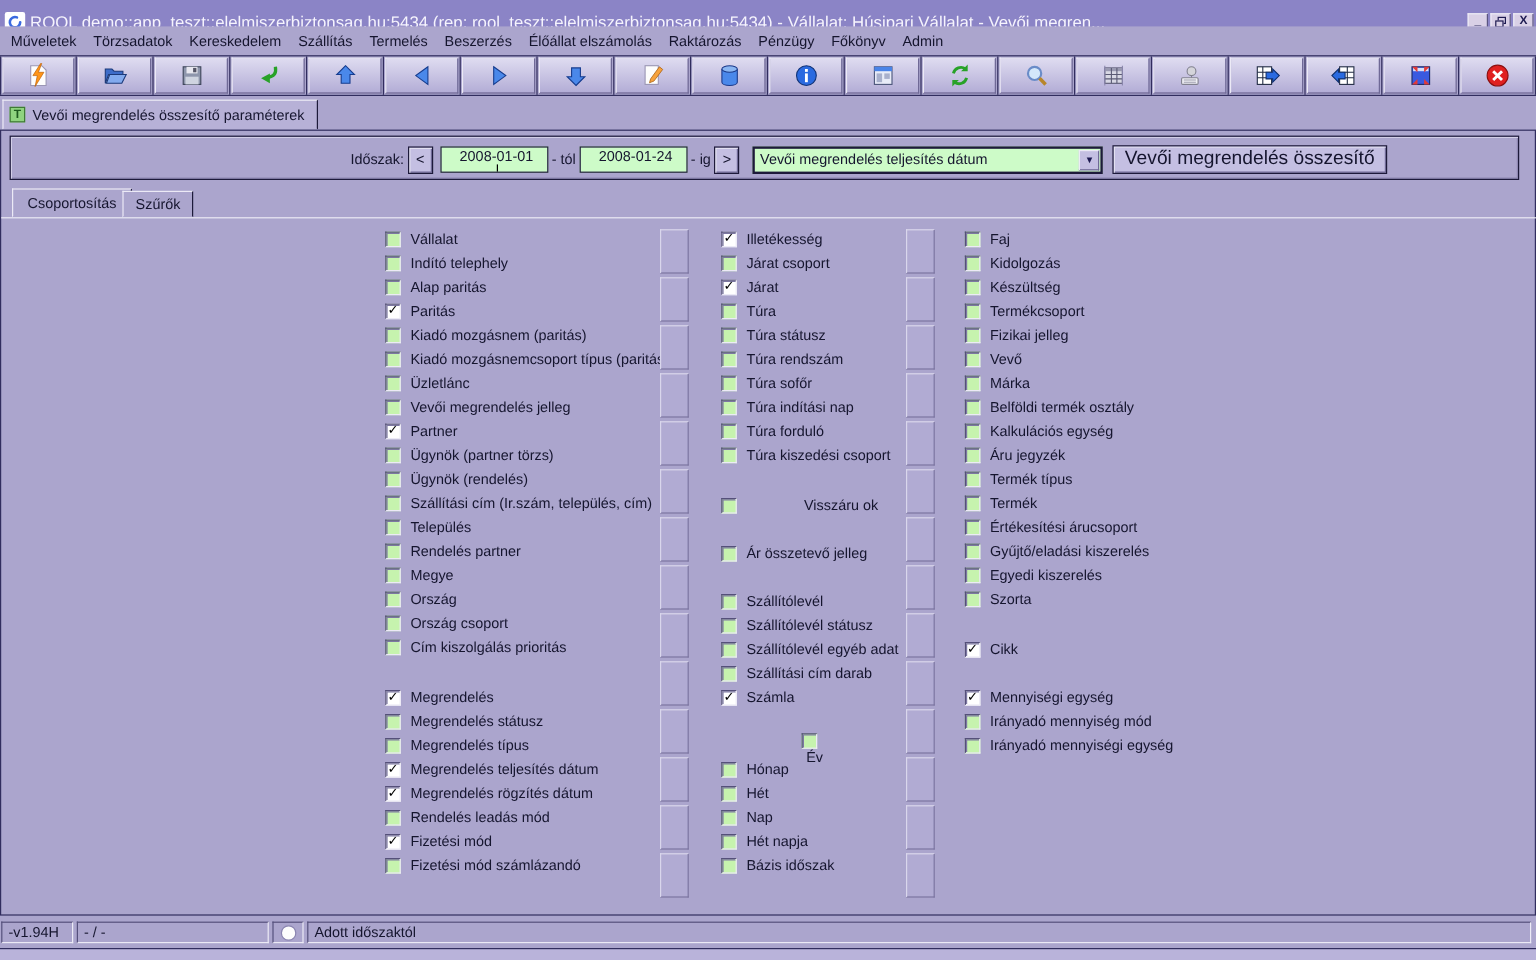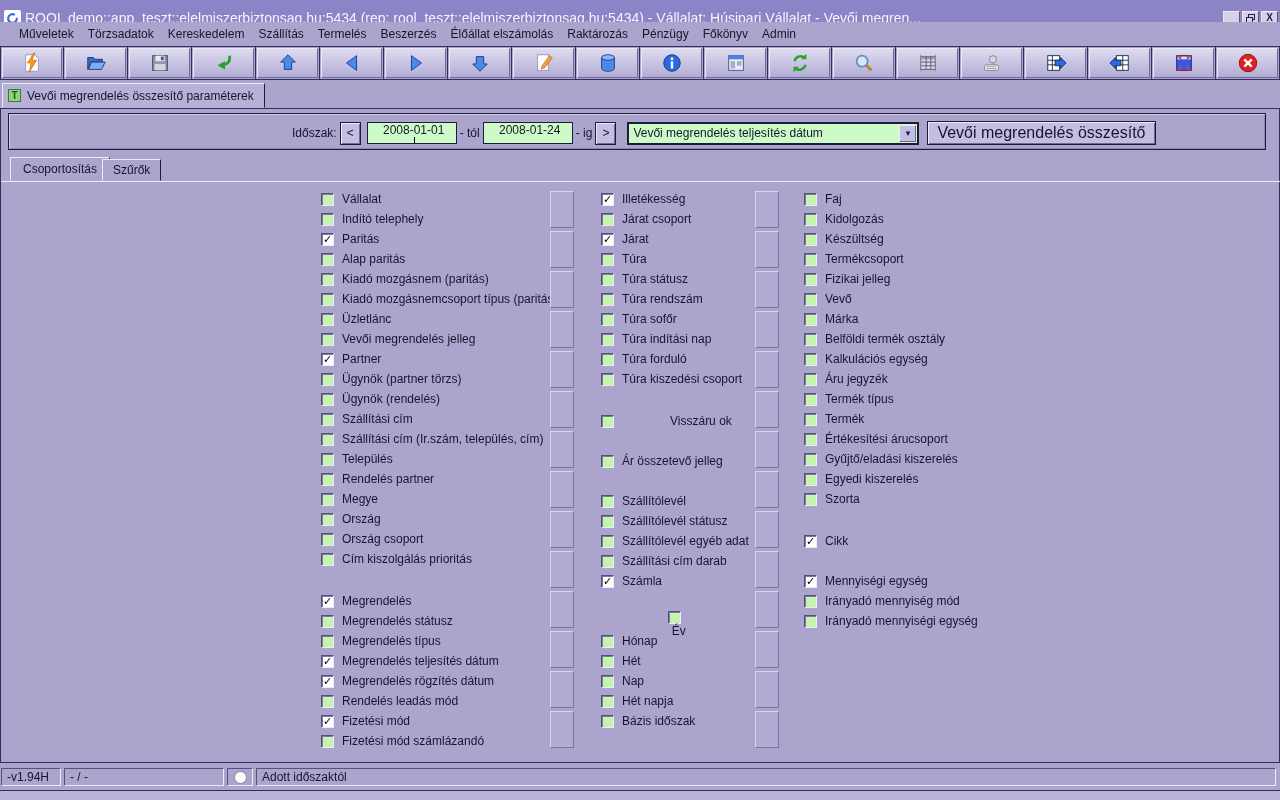--- a/index.html
+++ b/index.html
@@ -30,21 +30,21 @@
     border-color:var(--edge-light) #5a5480 #5a5480 var(--edge-light);
     display:flex;align-items:center;justify-content:center;
     font-size:10px;font-weight:bold;color:#1d1a50;line-height:1;}
   .restore-glyph{position:relative;width:9px;height:9px;}
   .restore-glyph i{position:absolute;width:7px;height:6px;border:1px solid #1d1a50;background:#d9d0e6;display:block;}
   .restore-glyph i:first-child{right:0;top:0;}
   .restore-glyph i:last-child{left:0;bottom:0;}
 
   
   .menubar{position:absolute;left:0;top:22px;width:1280px;height:24px;background:var(--bg);
-    display:flex;align-items:center;padding-left:12px;}
+    display:flex;align-items:center;padding-left:2px;}
   .menu-item{font-size:12px;padding:3px 7px;color:var(--text);white-space:nowrap;}
 
   
   .toolbar{position:absolute;left:0;top:46px;width:1280px;height:34px;background:var(--bg);
     border-top:1px solid var(--dark);border-bottom:1px solid var(--dark);display:flex;}
   .tbcell{flex:0 0 64px;height:32px;border-right:1px solid var(--dark);padding:1px;}
   .tbcell:first-child{border-left:1px solid var(--dark);}
   .tbbtn{width:100%;height:100%;background:linear-gradient(180deg,#dedbf0 0%,#b3add6 100%);
     border:1px solid;border-color:var(--edge-light) var(--edge-shadow) var(--edge-shadow) var(--edge-light);
     display:flex;align-items:center;justify-content:center;}
@@ -373,32 +373,32 @@
       <div class="cb-row">
         <span class="cb"></span>
         <span class="cb-label">Vállalat</span>
       </div>
 
       <div class="cb-row">
         <span class="cb"></span>
         <span class="cb-label">Indító telephely</span>
       </div>
 
+      <div class="cb-row">
+        <span class="cb"></span>
+        <span class="cb-label">Alap paritás</span>
+      </div>
+
       <div class="cb-row checked">
         <span class="cb"></span>
         <span class="cb-label">Paritás</span>
       </div>
 
       <div class="cb-row">
         <span class="cb"></span>
-        <span class="cb-label">Alap paritás</span>
-      </div>
-
-      <div class="cb-row">
-        <span class="cb"></span>
         <span class="cb-label">Kiadó mozgásnem (paritás)</span>
       </div>
 
       <div class="cb-row">
         <span class="cb"></span>
         <span class="cb-label">Kiadó mozgásnemcsoport típus (paritás)</span>
       </div>
 
       <div class="cb-row">
         <span class="cb"></span>
@@ -418,24 +418,20 @@
       <div class="cb-row">
         <span class="cb"></span>
         <span class="cb-label">Ügynök (partner törzs)</span>
       </div>
 
       <div class="cb-row">
         <span class="cb"></span>
         <span class="cb-label">Ügynök (rendelés)</span>
       </div>
 
-      <div class="cb-row">
-        <span class="cb"></span>
-        <span class="cb-label">Szállítási cím</span>
-      </div>
 
       <div class="cb-row">
         <span class="cb"></span>
         <span class="cb-label">Szállítási cím (Ir.szám, település, cím)</span>
       </div>
 
       <div class="cb-row">
         <span class="cb"></span>
         <span class="cb-label">Település</span>
       </div>

